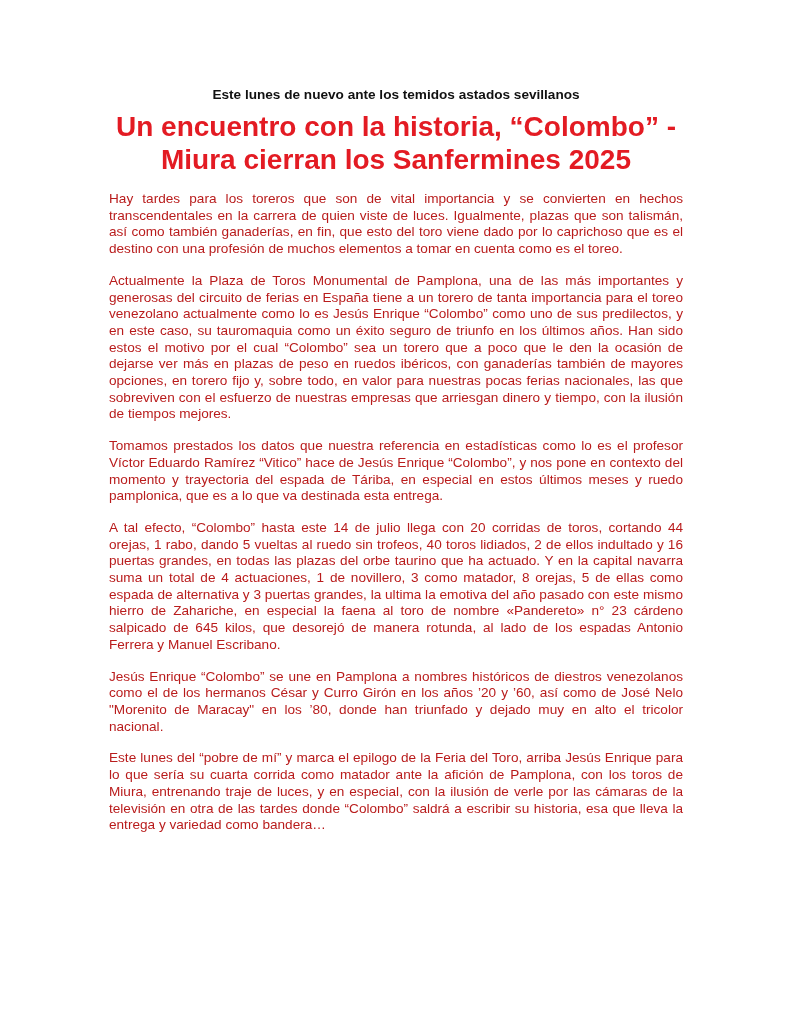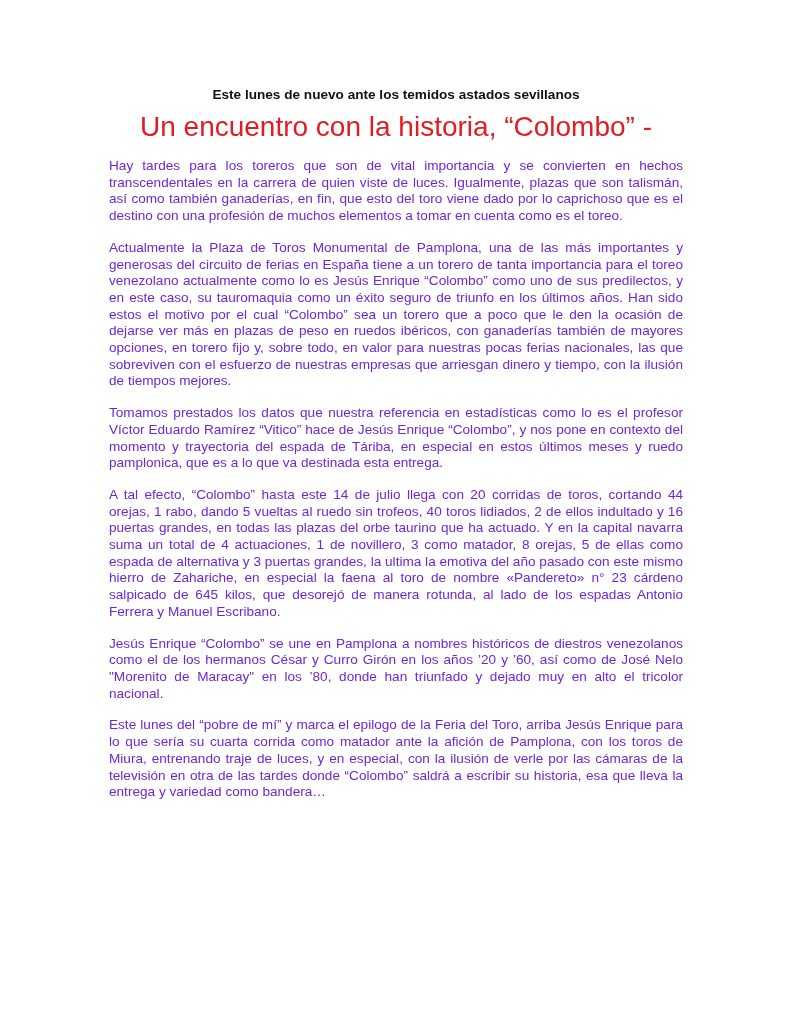--- a/index.html
+++ b/index.html
@@ -24,51 +24,52 @@
   .kicker {
     text-align: center;
     font-weight: bold;
     font-size: 13.6px;
     line-height: 17px;
     color: #111111;
   }
   .title {
     margin: 7px 0 0 0;
     text-align: center;
-    font-weight: normal;
+    font-weight: bold;
     font-size: 28px;
     line-height: 33px;
     color: #e31b23; 
   }
   .title .tline {
     display: block;
   }
   .byline {
     margin-top: 7px;
     font-weight: bold;
     font-size: 13.8px;
     line-height: 17.5px;
     color: #111111;
   }
   .body-para {
     margin: 15px 0 0 0;
     font-size: 13.6px;
     line-height: 16.7px;
     text-align: justify;
-    color: #6d28d9;
+    color: #b91c1c;
   }
 </style>
 </head>
 <body>
 
 <div class="page">
   <div class="kicker">Este lunes de nuevo ante los temidos astados sevillanos</div>
 
   <h1 class="title" style="color: rgb(227, 27, 35);">
     <span class="tline">Un encuentro con la historia, “Colombo” -</span>
+    <span class="tline">Miura cierran los Sanfermines 2025</span>
   </h1>
 
   <div class="byline">
   </div>
 
   <p class="body-para">Hay tardes para los toreros que son de vital importancia y se convierten en hechos transcendentales en la carrera de quien viste de luces. Igualmente, plazas que son talismán, así como también ganaderías, en fin, que esto del toro viene dado por lo caprichoso que es el destino con una profesión de muchos elementos a tomar en cuenta como es el toreo.</p>
   <p class="body-para">Actualmente la Plaza de Toros Monumental de Pamplona, una de las más importantes y generosas del circuito de ferias en España tiene a un torero de tanta importancia para el toreo venezolano actualmente como lo es Jesús Enrique “Colombo” como uno de sus predilectos, y en este caso, su tauromaquia como un éxito seguro de triunfo en los últimos años. Han sido estos el motivo por el cual “Colombo” sea un torero que a poco que le den la ocasión de dejarse ver más en plazas de peso en ruedos ibéricos, con ganaderías también de mayores opciones, en torero fijo y, sobre todo, en valor para nuestras pocas ferias nacionales, las que sobreviven con el esfuerzo de nuestras empresas que arriesgan dinero y tiempo, con la ilusión de tiempos mejores.</p>
   <p class="body-para">Tomamos prestados los datos que nuestra referencia en estadísticas como lo es el profesor Víctor Eduardo Ramírez “Vitico” hace de Jesús Enrique “Colombo”, y nos pone en contexto del momento y trayectoria del espada de Táriba, en especial en estos últimos meses y ruedo pamplonica, que es a lo que va destinada esta entrega.</p>
   <p class="body-para">A tal efecto, “Colombo” hasta este 14 de julio llega con 20 corridas de toros, cortando 44 orejas, 1 rabo, dando 5 vueltas al ruedo sin trofeos, 40 toros lidiados, 2 de ellos indultado y 16 puertas grandes, en todas las plazas del orbe taurino que ha actuado. Y en la capital navarra suma un total de 4 actuaciones, 1 de novillero, 3 como matador, 8 orejas, 5 de ellas como espada de alternativa y 3 puertas grandes, la ultima la emotiva del año pasado con este mismo hierro de Zahariche, en especial la faena al toro de nombre «Pandereto» n° 23 cárdeno salpicado de 645 kilos, que desorejó de manera rotunda, al lado de los espadas Antonio Ferrera y Manuel Escribano.</p>
   <p class="body-para">Jesús Enrique “Colombo” se une en Pamplona a nombres históricos de diestros venezolanos como el de los hermanos César y Curro Girón en los años ’20 y ’60, así como de José Nelo "Morenito de Maracay" en los ’80, donde han triunfado y dejado muy en alto el tricolor nacional.</p>

